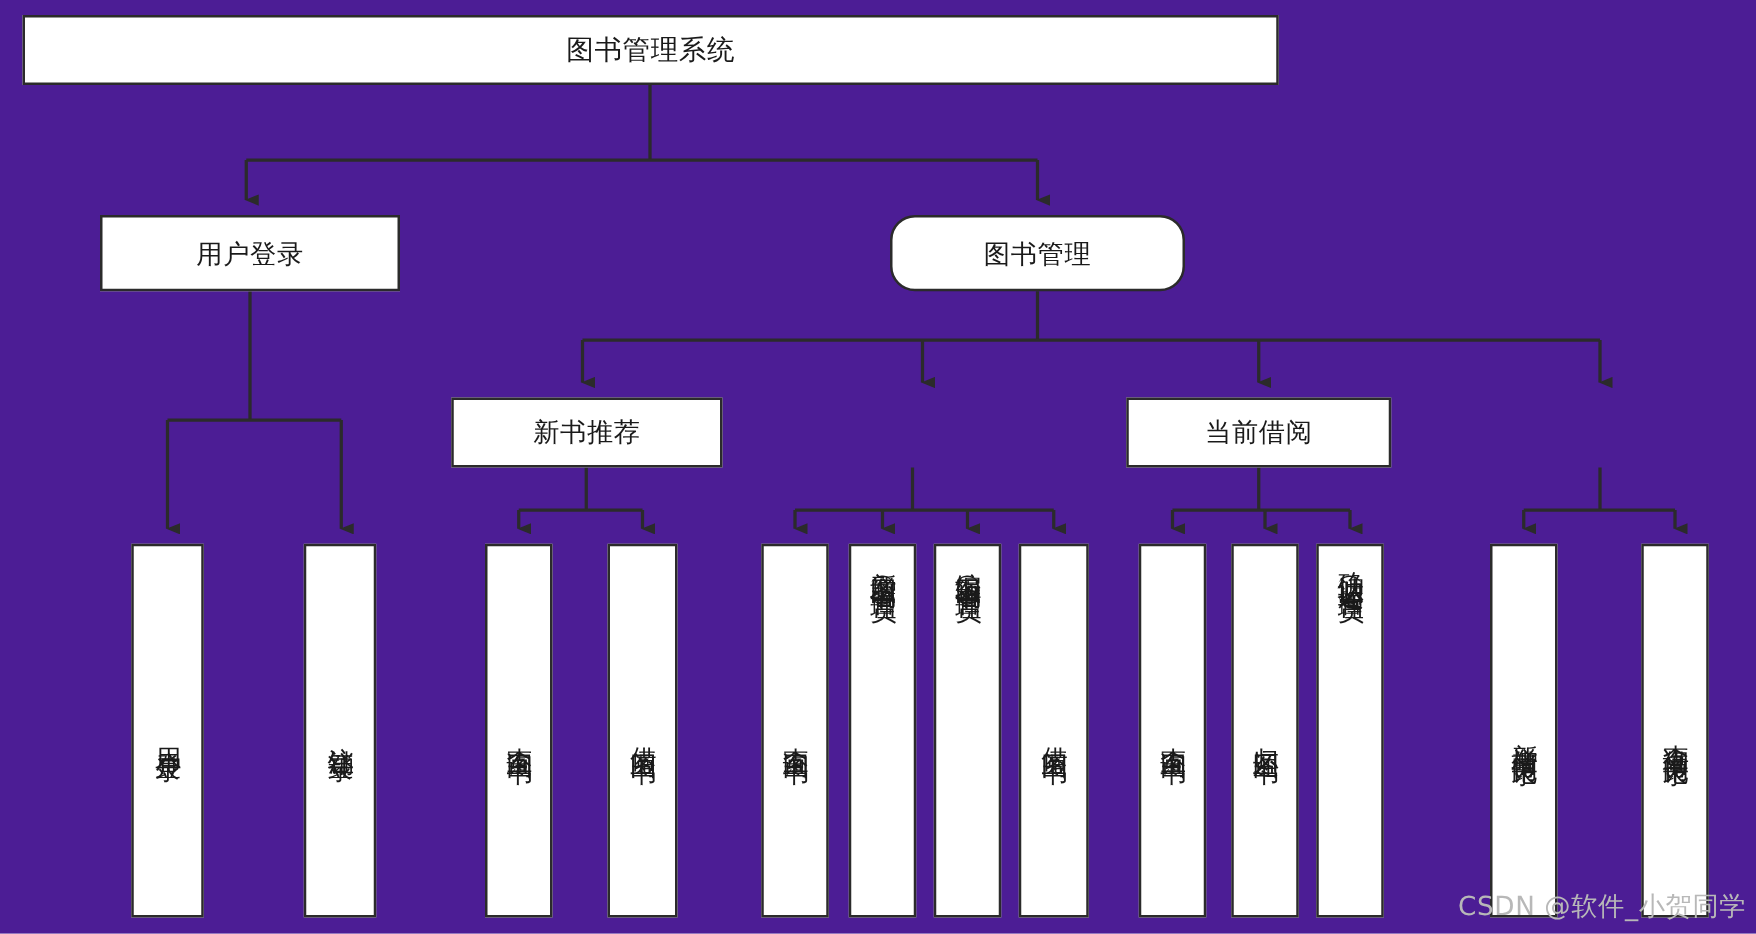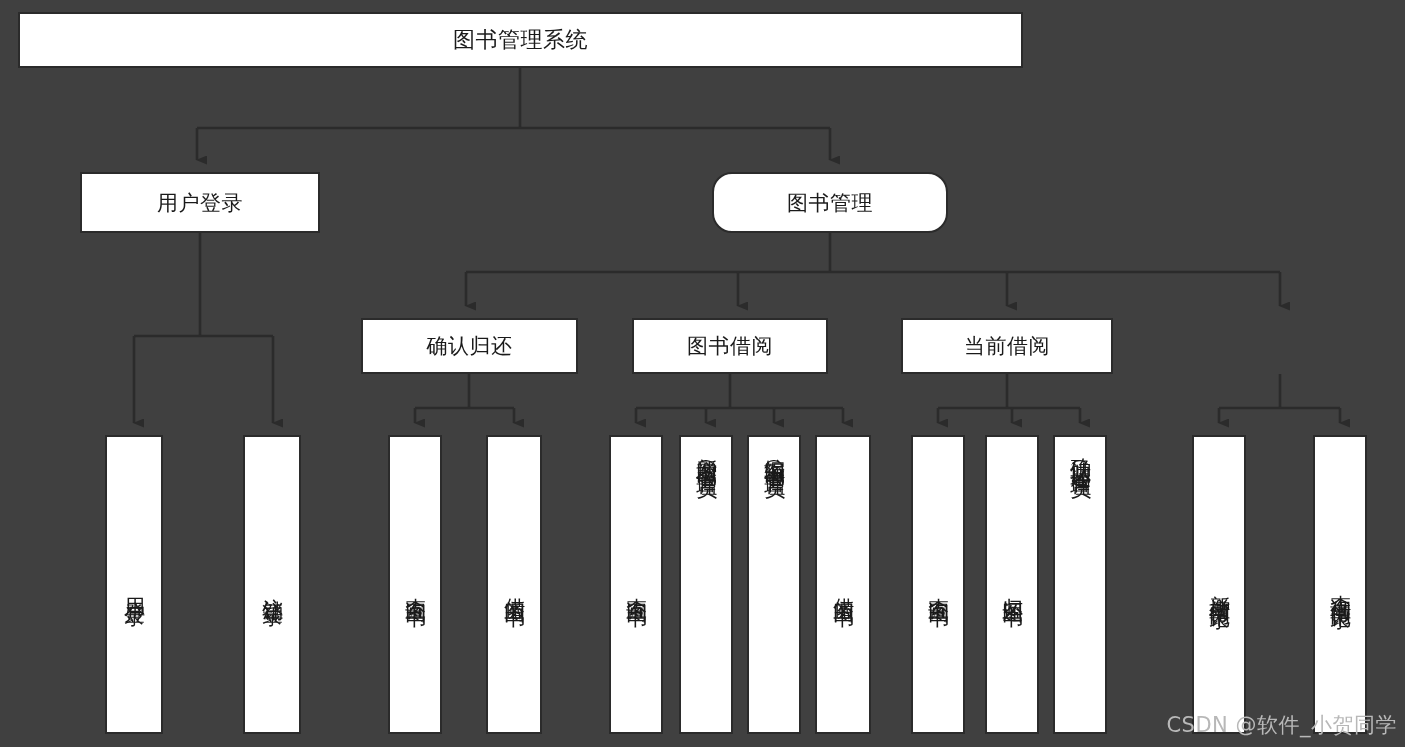--- a/index.html
+++ b/index.html
@@ -7,21 +7,21 @@
     padding: 0;
     background: #ffffff;
   }
   body {
     font-family: "DejaVu Sans", "Liberation Sans", sans-serif;
   }
   #diagram-root {
     position: relative;
     width: 1405px;
     height: 747px;
-    background: #404040;
+    background: #4c1d95;
     overflow: hidden;
   }
   #diagram-svg {
     position: absolute;
     left: 0;
     top: 0;
     width: 1405px;
     height: 747px;
   }
   .node {
@@ -129,24 +129,21 @@
   </div>
 
   <div class="node node-h" style="left:80px; top:172px; width:240px; height:61px;">
     <span>用户登录</span>
   </div>
   <div class="node node-h" style="left:712px; top:172px; width:236px; height:61px;border-radius:20px;">
     <span>图书管理</span>
   </div>
 
   <div class="node node-h" style="left:361px; top:318px; width:217px; height:56px;">
-    <span>确认归还</span>
-  </div>
-  <div class="node node-h" style="left:632px; top:318px; width:196px; height:56px;">
-    <span>图书借阅</span>
+    <span>新书推荐</span>
   </div>
   <div class="node node-h" style="left:901px; top:318px; width:212px; height:56px;">
     <span>当前借阅</span>
   </div>
 
   <div class="node node-leaf" style="left:105px; top:435px; width:58px; height:299px;">
     <span class="vtext centered">用户登录</span>
   </div>
   <div class="node node-leaf" style="left:243px; top:435px; width:58px; height:299px;">
     <span class="vtext centered">注销登录</span>

